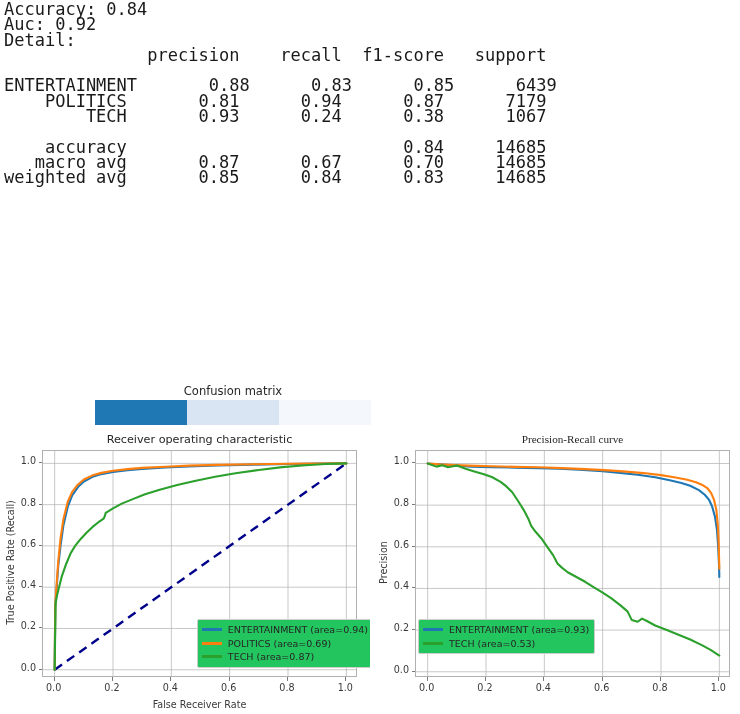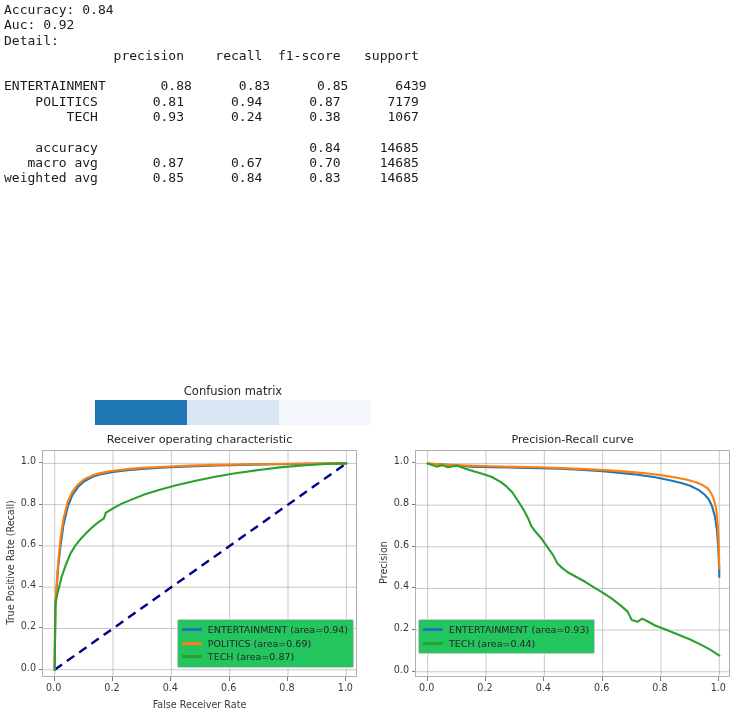--- a/index.html
+++ b/index.html
@@ -15,21 +15,21 @@
     font-family: "DejaVu Sans", sans-serif;
     color: #262626;
   }
 
   
   #report {
     position: absolute;
     left: 4px;
     top: 2px;
     font-family: "DejaVu Sans Mono", monospace;
-    font-size: 13px;
+    font-size: 17px;
     line-height: 15.3px;
     white-space: pre;
     color: #1a1a1a;
     letter-spacing: 0px;
   }
 
   
   #cm-wrap {
     position: absolute;
     left: 0;
@@ -129,20 +129,21 @@
     top: -1px;
     width: 1px;
     height: 4px;
     background: #888;
   }
 
   
   .mpl {
     position: absolute;
     background: #ffffff;
+    padding-left: 20px;
   }
   .mpl-title {
     position: absolute;
     text-align: center;
     font-size: 11.2px;
     color: #262626;
   }
   .mpl-axes {
     position: absolute;
     border: 1px solid #b0b0b0;
@@ -324,21 +325,21 @@
     <div class="tick-y" style="left: 10px; top: 161.2px;">0.4</div>
     <div class="tickmark-y" style="left: 38.5px; top: 119.927px;"></div>
     <div class="tick-y" style="left: 10px; top: 119.927px;">0.6</div>
     <div class="tickmark-y" style="left: 38.5px; top: 78.6545px;"></div>
     <div class="tick-y" style="left: 10px; top: 78.6545px;">0.8</div>
     <div class="tickmark-y" style="left: 38.5px; top: 37.3818px;"></div>
     <div class="tick-y" style="left: 10px; top: 37.3818px;">1.0</div>
   </div>
 
 <div class="mpl" id="pr-fig" style="left:370px; top:425px; width:370px; height:289px;">
-  <div class="mpl-title" id="pr-title" style="left: 45px; width: 315px; top: 8px;">Precision-Recall curve</div>
+  <div class="mpl-title" id="pr-title" style="left: 45px; width: 315px; top: 8px; font-family: Liberation Serif, serif;">Precision-Recall curve</div>
   <div class="mpl-axes" id="pr-axes" style="left: 45px; top: 25px; width: 315px; height: 227px;">
       <svg width="315" height="227" viewBox="0 0 315 227" style="display: block;">
         <line x1="11.666666666666666" x2="11.666666666666666" y1="0" y2="227" stroke="#b0b0b0" stroke-width="0.7"></line>
         <line x1="70" x2="70" y1="0" y2="227" stroke="#b0b0b0" stroke-width="0.7"></line>
         <line x1="128.33333333333331" x2="128.33333333333331" y1="0" y2="227" stroke="#b0b0b0" stroke-width="0.7"></line>
         <line x1="186.66666666666666" x2="186.66666666666666" y1="0" y2="227" stroke="#b0b0b0" stroke-width="0.7"></line>
         <line x1="245" x2="245" y1="0" y2="227" stroke="#b0b0b0" stroke-width="0.7"></line>
         <line x1="303.3333333333333" x2="303.3333333333333" y1="0" y2="227" stroke="#b0b0b0" stroke-width="0.7"></line>
         <line y1="220.75229357798165" y2="220.75229357798165" x1="0" x2="315" stroke="#b0b0b0" stroke-width="0.7"></line>
         <line y1="179.10091743119267" y2="179.10091743119267" x1="0" x2="315" stroke="#b0b0b0" stroke-width="0.7"></line>
@@ -352,21 +353,21 @@
       </svg>
     </div>
   <div class="mpl-ylabel" id="pr-ylabel" style="width: 227px; left: -100.5px; top: 131.5px; transform: rotate(-90deg);">Precision</div>
   <div class="legend-box" id="pr-legend" style="left: 48px; top: 194px;">
       <div class="legend-row">
         <span class="legend-swatch" style="background: rgb(31, 119, 180);"></span>
         <span>ENTERTAINMENT (area=0.93)</span>
       </div>
       <div class="legend-row">
         <span class="legend-swatch" style="background: rgb(44, 160, 44);"></span>
-        <span>TECH (area=0.44)</span>
+        <span>TECH (area=0.53)</span>
       </div>
     </div>
 <div class="tickmark-x" style="left: 56.6667px; top: 252px;"></div>
     <div class="tick-x" style="left: 56.6667px; top: 257px;">0.0</div>
     <div class="tickmark-x" style="left: 115px; top: 252px;"></div>
     <div class="tick-x" style="left: 115px; top: 257px;">0.2</div>
     <div class="tickmark-x" style="left: 173.333px; top: 252px;"></div>
     <div class="tick-x" style="left: 173.333px; top: 257px;">0.4</div>
     <div class="tickmark-x" style="left: 231.667px; top: 252px;"></div>
     <div class="tick-x" style="left: 231.667px; top: 257px;">0.6</div>

